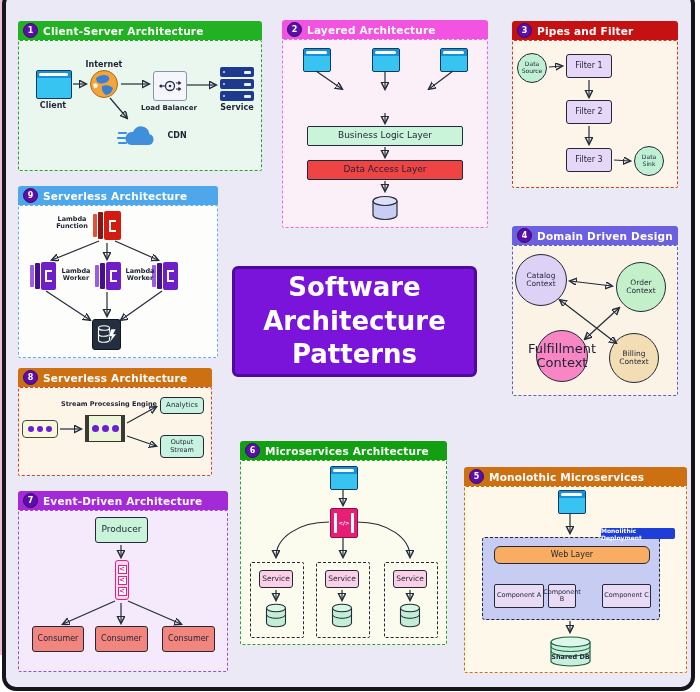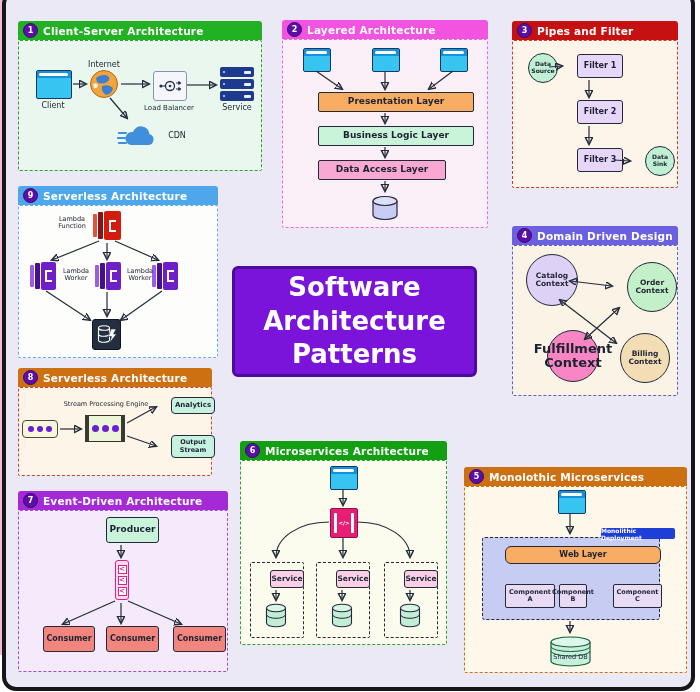--- a/index.html
+++ b/index.html
@@ -5,22 +5,22 @@
   html,body{margin:0;padding:0;}
   body{width:700px;height:692px;background:#fff;font-family:"DejaVu Sans",sans-serif;overflow:hidden;position:relative;}
   .canvas{position:absolute;left:0;top:0;width:700px;height:692px;overflow:hidden;}
   .edge-strip{position:absolute;left:0;top:0;width:2px;height:655px;background:#f2bcd2;}
   .frame{position:absolute;left:2px;top:-10px;width:685px;height:693px;border:4px solid #15151c;border-radius:14px;background:#ece9f7;}
   .panel{position:absolute;}
   .phead{position:absolute;left:0;top:0;right:0;height:19px;display:flex;align-items:center;gap:5px;padding:0 5px;border-radius:3px 3px 0 0;box-sizing:border-box;z-index:3;}
   .badge{width:13px;height:13px;border-radius:50%;background:#5c0fa8;border:1px solid #38086e;color:#fff;font-size:8px;font-weight:700;display:flex;align-items:center;justify-content:center;flex:0 0 auto;}
   .ptitle{color:#fff;font-size:10.5px;font-weight:700;letter-spacing:.2px;white-space:nowrap;}
   .pbody{position:absolute;left:0;top:19px;right:0;bottom:0;border:1.6px dashed #888;border-radius:2px;box-sizing:border-box;z-index:1;}
-  .lbl{position:absolute;text-align:center;font-weight:400;color:#1d2233;line-height:1.15;z-index:4;}
-  .bx{position:absolute;display:flex;align-items:center;justify-content:center;border:1.3px solid #232938;font-weight:700;color:#1d2233;text-align:center;line-height:1.1;box-sizing:border-box;z-index:4;border-radius:3px;margin-left:11px;}
+  .lbl{position:absolute;text-align:center;font-weight:700;color:#1d2233;line-height:1.15;z-index:4;}
+  .bx{position:absolute;display:flex;align-items:center;justify-content:center;border:1.3px solid #232938;font-weight:400;color:#1d2233;text-align:center;line-height:1.1;box-sizing:border-box;z-index:4;border-radius:3px;}
   .circ{border-radius:50% !important;}
   
   .browser{position:absolute;background:#38c4f0;border:1.5px solid #143a63;border-radius:2px;overflow:hidden;z-index:4;}
   .browser i{position:absolute;left:0;top:0;right:0;height:7px;background:#1492dc;display:block;}
   .browser i::after{content:"";position:absolute;left:2px;top:2px;right:3px;height:3px;background:#fff;border-radius:1.5px;}
   
   .srv{position:absolute;display:flex;flex-direction:column;gap:2px;z-index:4;}
   .srv b{flex:1;background:#1e3a8f;border-radius:2px;position:relative;}
   .srv b::before{content:"";position:absolute;left:3px;top:50%;margin-top:-1px;width:2px;height:2px;background:#9fb4e8;}
   .srv b::after{content:"";position:absolute;right:3px;top:50%;margin-top:-1.5px;width:7px;height:3px;background:#e9effc;border-radius:1px;}
@@ -133,23 +133,22 @@
     <div class="pbody"></div>
     <div class="browser" style="left:21px;top:28px;width:26px;height:22px;">
         <i></i>
       </div>
     <div class="browser" style="left:90px;top:28px;width:26px;height:22px;">
         <i></i>
       </div>
     <div class="browser" style="left:158px;top:28px;width:26px;height:22px;">
         <i></i>
       </div>
-    <div class="bx" style="left:25px;top:72px;width:156px;height:20px;background:#f9ad62;font-size:9px;border-radius:2px;">Presentation Layer</div>
     <div class="bx" style="left:25px;top:106px;width:156px;height:20px;background:#c9f4da;font-size:9px;border-radius:2px;">Business Logic Layer</div>
-    <div class="bx" style="left:25px;top:140px;width:128px;height:20px;background:#f9a8d4;font-size:9px;border-radius:2px;">Data Access Layer</div>
+    <div class="bx" style="left:25px;top:140px;width:156px;height:20px;background:#ef4444;font-size:9px;border-radius:2px;">Data Access Layer</div>
     <div class="cyl" style="left:88px;top:174px;">
       <svg width="30" height="28" viewBox="0 0 30 28">
           <path d="M3 7 v14 a12 4.5 0 0 0 24 0 V7" fill="#c9cdf4" stroke="#232938" stroke-width="1.2"></path>
           <ellipse cx="15" cy="7" rx="12" ry="4.5" fill="#dde0f8" stroke="#232938" stroke-width="1.2"></ellipse>
         </svg>
     </div>
   </section>
 
   <section class="panel" id="p3" style="left:512px;top:21px;width:166px;height:167px;">
     <header class="phead">

